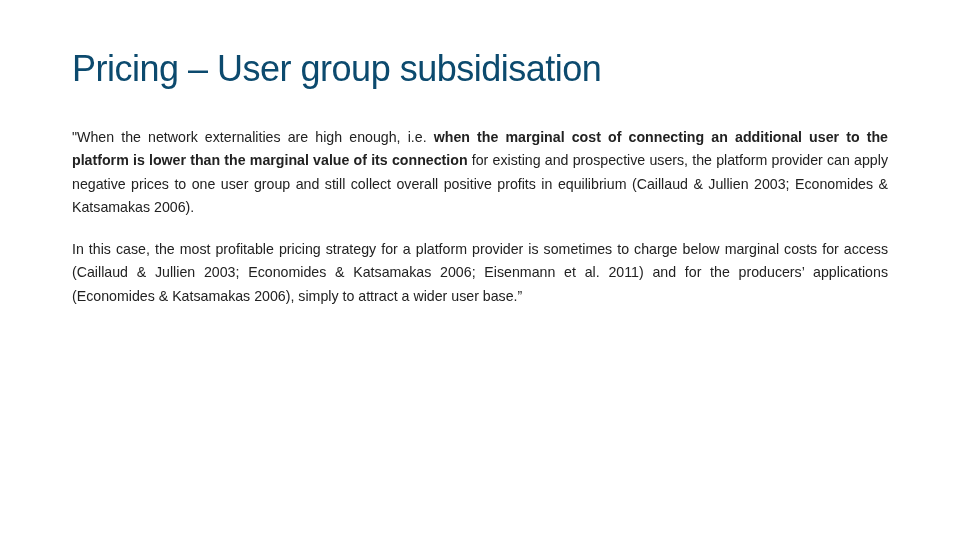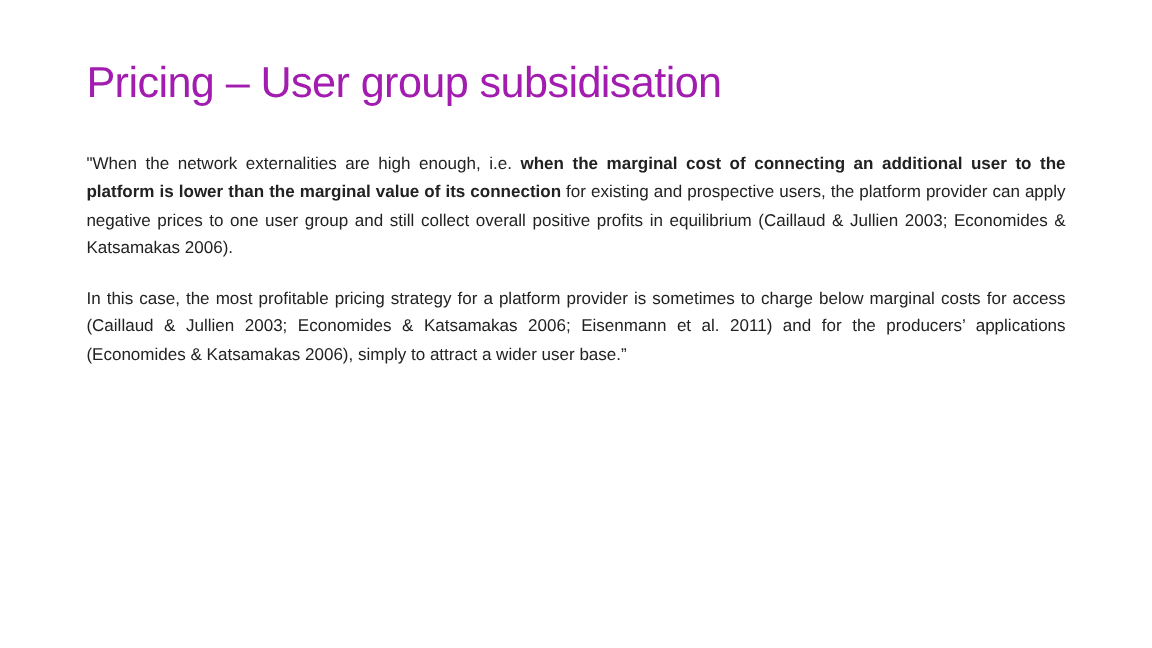--- a/index.html
+++ b/index.html
@@ -21,21 +21,21 @@
       height: 540px;
       background: #ffffff;
       padding: 48px 72px 48px 72px;
       display: flex;
       flex-direction: column;
     }
 
     .title {
       font-size: 36px;
       font-weight: 300;
-      color: #a21caf;
+      color: #0c4a6e;
       margin-bottom: 36px;
       letter-spacing: -0.5px;
     }
 
     .content {
       display: flex;
       flex-direction: column;
       gap: 18px;
     }
 

